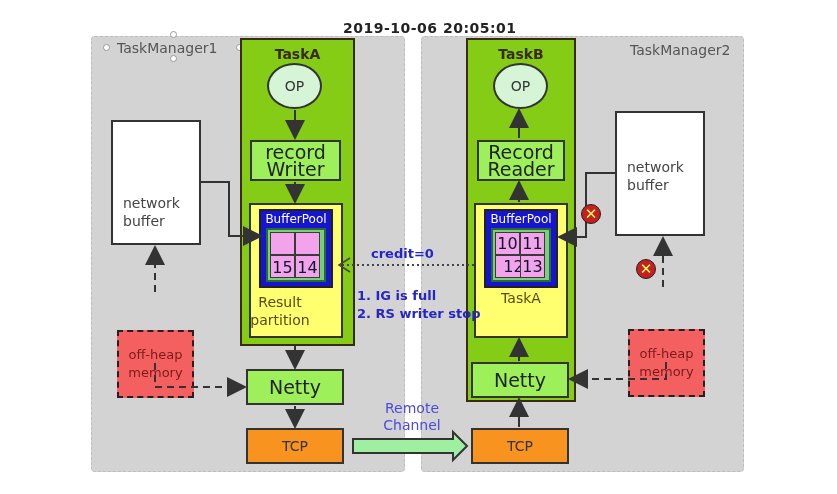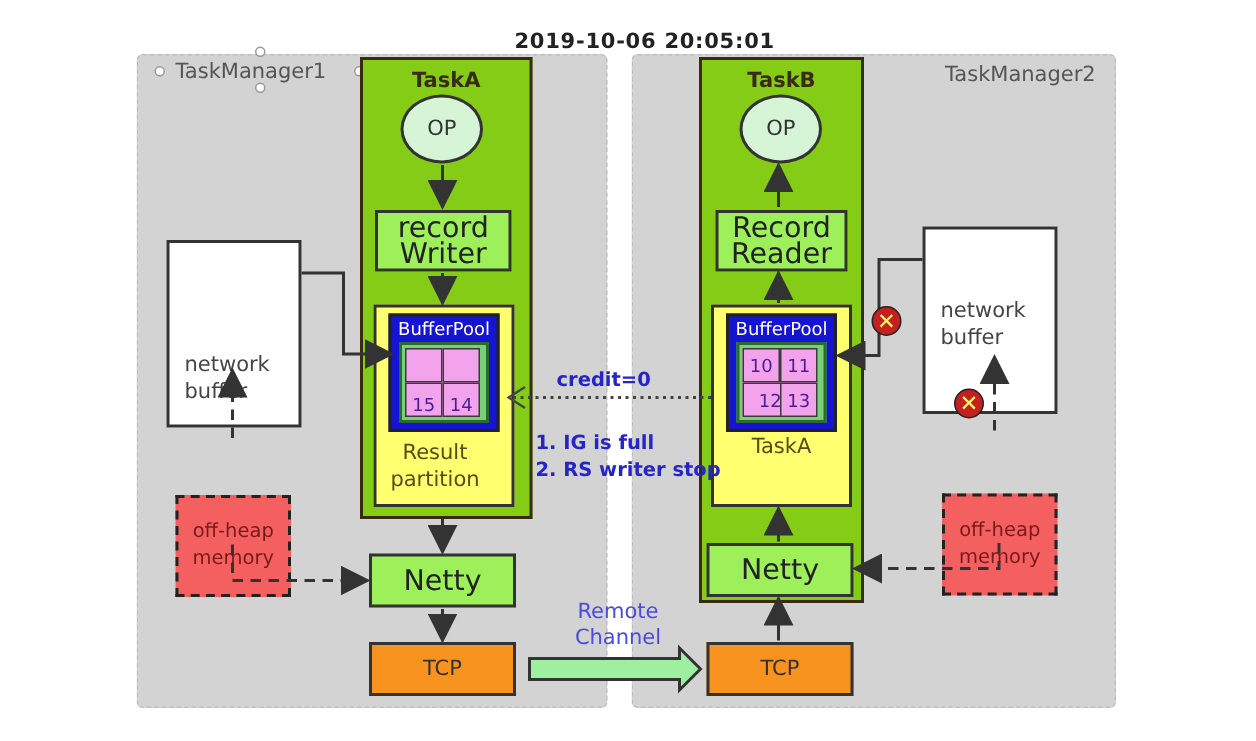--- a/index.html
+++ b/index.html
@@ -11,23 +11,23 @@
   .tm-label { font-size:14px; color:#555; }
   .handle { width:7px; height:7px; border-radius:50%; border:1px solid #999; background:#fff; }
   .task { background:#84cc16; border:2px solid #3a2a10; }
   .task-title { font-weight:bold; font-size:14px; color:#3a2a10; text-align:center; width:100%; }
   .op { background:#d6f5d6; border:2px solid #333; border-radius:50%; display:flex; align-items:center; justify-content:center; font-size:14px; color:#333; }
   .green { background:#9ef05a; border:2px solid #333; display:flex; align-items:center; justify-content:center; text-align:center; font-size:19px; color:#222; line-height:17px;}
   .yellow { background:#ffff70; border:2px solid #333; }
   .pool { background:#1414d2; border:2px solid #222; }
   .pool-label { color:#ffffff; font-size:12px; text-align:center; width:100%; top:1px; }
   .pool-inner { background:#7ad07a; border:2px solid #2b6b2b; }
-  .cell { background:#f3a3ec; border:1px solid #3a3a3a; font-size:12px; color:#4c1d95; display:flex; align-items:flex-end; justify-content:center; }
+  .cell { background:#f3a3ec; border:1px solid #3a3a3a; font-size:16px; color:#0f172a; display:flex; align-items:flex-end; justify-content:center; }
   .part-label { font-size:14px; color:#5a4a10; text-align:center; line-height:18px; }
-  .netbuf { background:#ffffff; border:2px solid #333; font-size:14px; color:#444; line-height:18px; padding:72px 0 0 10px;margin-top:40px; }
+  .netbuf { background:#ffffff; border:2px solid #333; font-size:14px; color:#444; line-height:18px; padding:72px 0 0 10px; }
   .offheap { background:#f46060; border:2px dashed #222; font-size:13px; color:#7a1a1a; text-align:center; line-height:18px; display:flex; align-items:center; justify-content:center;margin-top:36px; }
   .orange-box { background:#f7931e; border:2px solid #333; display:flex; align-items:center; justify-content:center; font-size:14px; color:#333; }
   .blue-text { color:#2525c8; font-size:13px; font-weight:bold; }
   .remote { color:#4a4ae0; font-size:14px; text-align:center; line-height:17px; }
   .xmark { width:20px; height:20px; border-radius:50%; background:#c42020; border:1px solid #222; color:#ffff60; font-weight:bold; font-size:15px; display:flex; align-items:center; justify-content:center; }
   svg.overlay { position:absolute; left:0; top:0; }
 </style>
 </head>
 <body>
 
@@ -57,21 +57,21 @@
 </div>
 <div class="abs yellow" style="left:249px;top:203px;width:94px;height:135px;"></div>
 <div class="abs pool" style="left:259px;top:209px;width:74px;height:79px;">
   <div class="abs pool-label" style="left:0;">BufferPool</div>
 </div>
 <div class="abs pool-inner" style="left:266px;top:228px;width:60px;height:54px;"></div>
 <div class="abs cell" style="left:270px;top:232px;width:25px;height:23px;"></div>
 <div class="abs cell" style="left:295px;top:232px;width:25px;height:23px;"></div>
 <div class="abs cell" style="left:270px;top:255px;width:25px;height:23px;">15</div>
 <div class="abs cell" style="left:295px;top:255px;width:25px;height:23px;">14</div>
-<div class="abs part-label" style="left:249px;top:293px;width:82px;">
+<div class="abs part-label" style="left:239px;top:293px;width:82px;">
   <div>Result</div>
   <div>partition</div>
 </div>
 
 <div class="abs netbuf" style="left:111px;top:120px;width:90px;height:125px;">
   <div>network</div>
   <div>buffer</div>
 </div>
 <div class="abs offheap" style="left:117px;top:294px;width:77px;height:68px;">
   <div>

